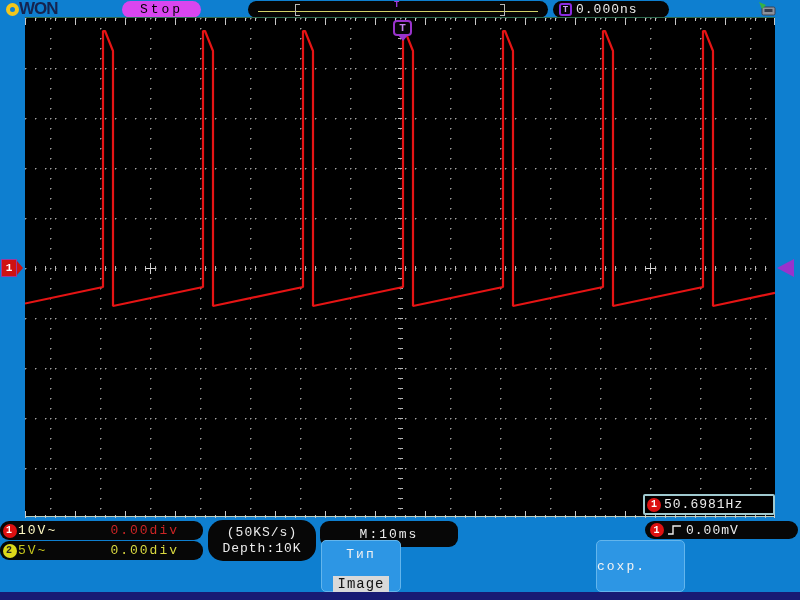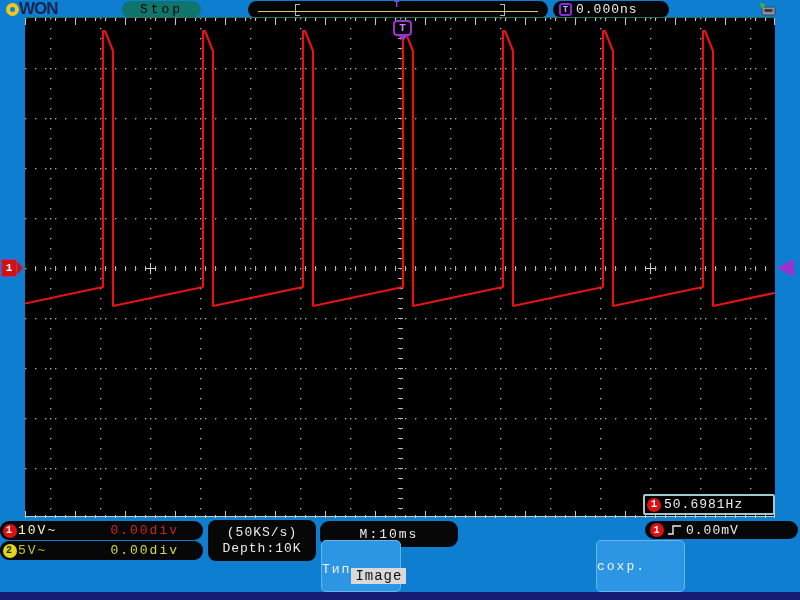--- a/index.html
+++ b/index.html
@@ -5,21 +5,21 @@
   * { margin:0; padding:0; box-sizing:border-box; }
   html,body { width:800px; height:600px; overflow:hidden; }
   body { font-family:"Liberation Mono","DejaVu Sans Mono",monospace; }
   .scope { position:relative; width:800px; height:600px; background:#0e7fd0; overflow:hidden; }
 
   
   .topbar { position:absolute; left:0; top:0; width:800px; height:18px; }
   .logo { position:absolute; left:6px; top:1px; height:16px; display:flex; align-items:center; }
   .logo-ring { display:inline-block; width:13px; height:13px; border:4px solid #f2c71c; border-radius:50%; }
   .logo-text { font-family:"Liberation Sans",sans-serif; font-weight:900; font-size:17px; color:#15234f; letter-spacing:-1px; line-height:16px; }
-  .stop-pill { position:absolute; left:122px; top:1px; width:79px; height:17px; background:#0f766e; border-radius:9px;
+  .stop-pill { position:absolute; left:122px; top:1px; width:79px; height:17px; background:#d946ef; border-radius:9px;
                color:#000; font-size:13px; letter-spacing:3px; display:flex; align-items:center; justify-content:center; }
   .hpos-pill { position:absolute; left:248px; top:1px; width:300px; height:17px; background:#050505; border-radius:9px; }
   .hpos-line { position:absolute; left:10px; right:10px; top:10px; height:1px; background:#d2d26a; }
   .hpos-bracket-l, .hpos-bracket-r { position:absolute; top:3px; width:5px; height:12px; }
   .hpos-bracket-l { left:47px; border-left:1px solid #b8b8b8; border-top:1px solid #b8b8b8; border-bottom:1px solid #b8b8b8; }
   .hpos-bracket-r { left:252px; border-right:1px solid #b8b8b8; border-top:1px solid #b8b8b8; border-bottom:1px solid #b8b8b8; }
   .hpos-t { position:absolute; left:146px; top:0px; color:#a43ae0; font-size:9px; font-weight:bold; line-height:9px; }
   .ttime-pill { position:absolute; left:553px; top:1px; width:116px; height:17px; background:#050505; border-radius:9px;
                 display:flex; align-items:center; gap:4px; padding-left:6px; }
   .t-icon { display:inline-flex; align-items:center; justify-content:center; width:13px; height:13px;
@@ -62,32 +62,32 @@
   .badge.yellow { background:#ddd81a; color:#222; }
 
   
   .ch-row { position:absolute; left:0px; width:203px; height:19px; background:#070707; border-radius:9px;
             display:flex; align-items:center; padding-left:3px; font-size:13px; letter-spacing:2px; }
   .row1 { top:521px; } .row2 { top:541px; }
   .ch-scale1 { color:#fef9c3; margin-left:1px; }
   .ch-pos1 { color:#cc2525; margin-left:auto; margin-right:24px; }
   .ch-scale2 { color:#c6c61d; margin-left:1px; }
   .ch-pos2 { color:#dada40; margin-left:auto; margin-right:24px; }
-  .acq-box { position:absolute; left:208px; top:520px; width:108px; height:41px; background:#070707; border-radius:8px;
+  .acq-box { position:absolute; left:208px; top:520px; width:108px; height:41px; background:#070707; border-radius:15px;
              display:flex; flex-direction:column; align-items:center; justify-content:center; gap:1px;
              color:#ececec; font-size:13px; letter-spacing:1px; }
   .m-pill { position:absolute; left:320px; top:521px; width:138px; height:26px; background:#070707; border-radius:9px;
             color:#ececec; font-size:13px; letter-spacing:2px; display:flex; align-items:center; justify-content:center; }
   .trig-pill { position:absolute; left:645px; top:521px; width:153px; height:18px; background:#070707; border-radius:9px;
                display:flex; align-items:center; gap:3px; padding-left:5px; color:#ececec; font-size:13px; letter-spacing:1px; }
 
   
   .menu-btn { position:absolute; top:540px; height:52px; background:#2d96e4; border:1px solid #63b5ec; border-radius:5px;
               color:#f2f2f2; font-size:13px; letter-spacing:2px; }
-  .type-btn { left:321px; width:80px; display:flex; align-items:center; padding-top:6px; }
+  .type-btn { left:321px; width:80px; display:flex; flex-direction:column; align-items:center; padding-top:6px; }
   .type-value { display:inline-block; background:#d9d9d9; color:#111; padding:0 4px; margin-top:14px; font-size:14px; letter-spacing:1px; }
   .save-btn { left:596px; width:89px; display:flex; align-items:center; justify-content:flex-start; }
 
   .bottom-strip { position:absolute; left:0; top:592px; width:800px; height:8px; background:#181b74; }
 </style>
 </head>
 <body>
 
 <div class="scope">
 

